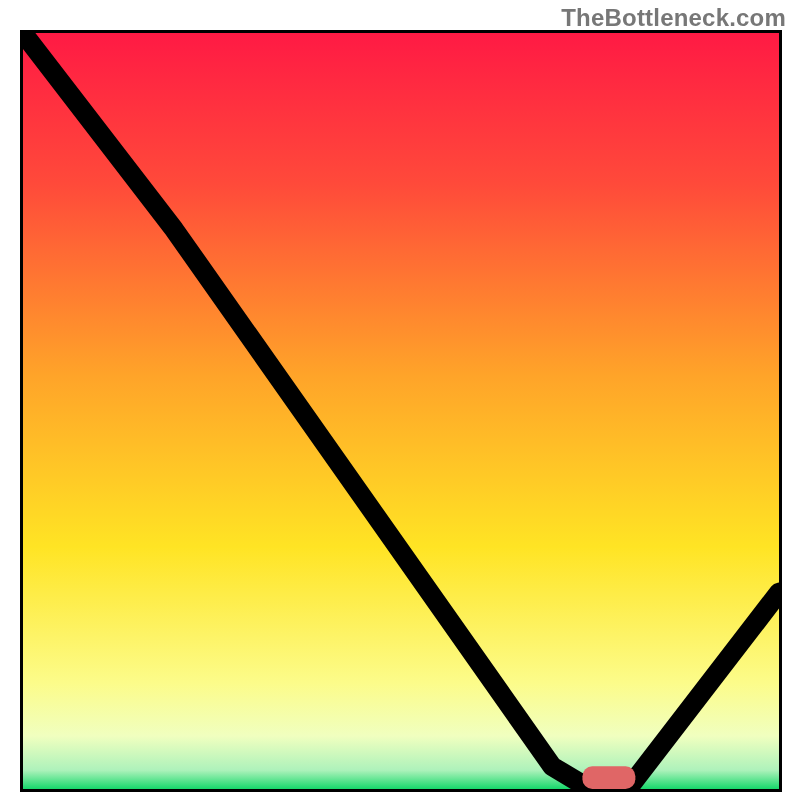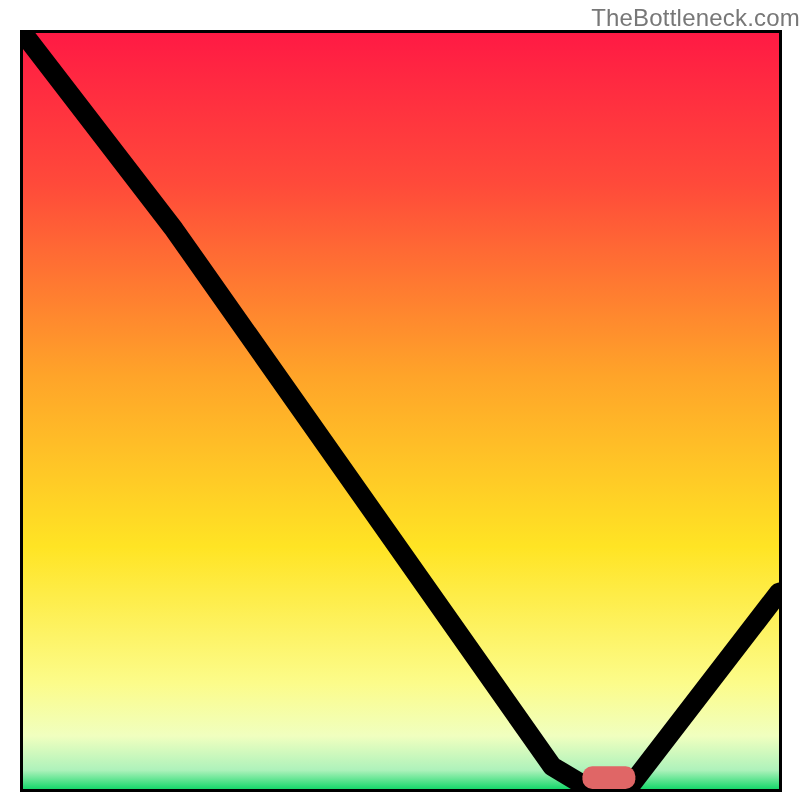--- a/index.html
+++ b/index.html
@@ -11,23 +11,23 @@
     font-family: Arial, Helvetica, sans-serif;
   }
   .wrap {
     position: relative;
     width: 800px;
     height: 800px;
   }
   .watermark {
     position: absolute;
     top: 4px;
-    right: 0;
+    right: 14px;
     font-size: 24px;
-    font-weight: normal;
+    font-weight: bold;
     color: #777;
     letter-spacing: 0.2px;
     user-select: none;
   }
   .chart {
     position: absolute;
     left: 20px;
     top: 30px;
     width: 762px;
     height: 762px;

